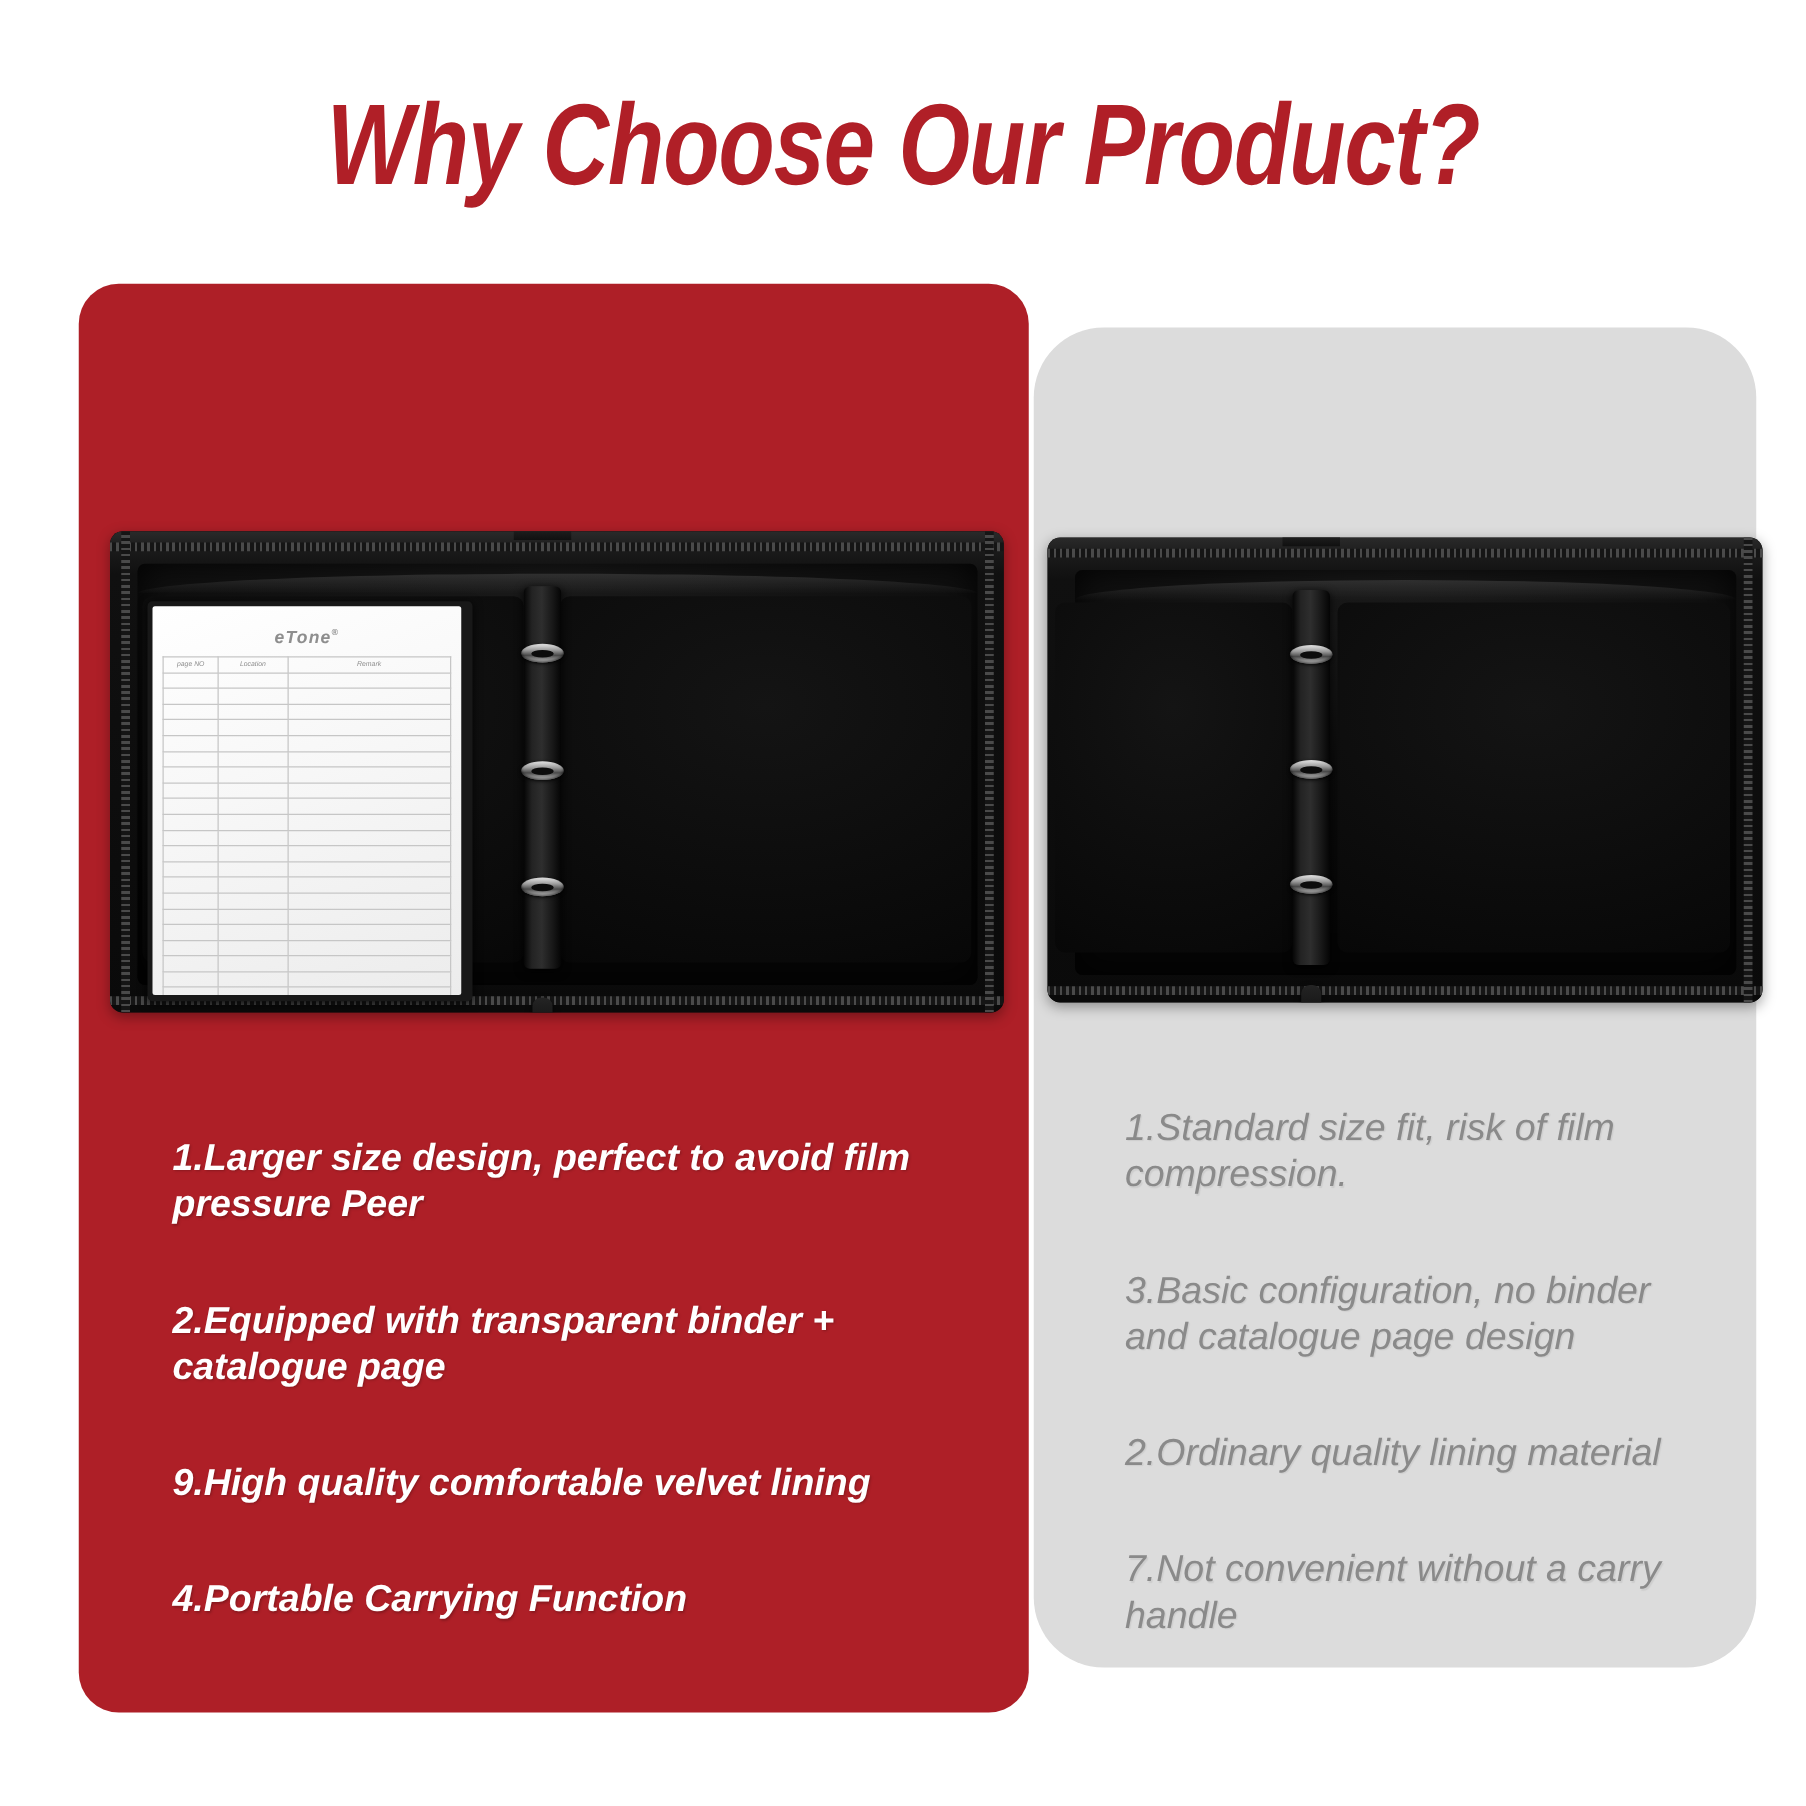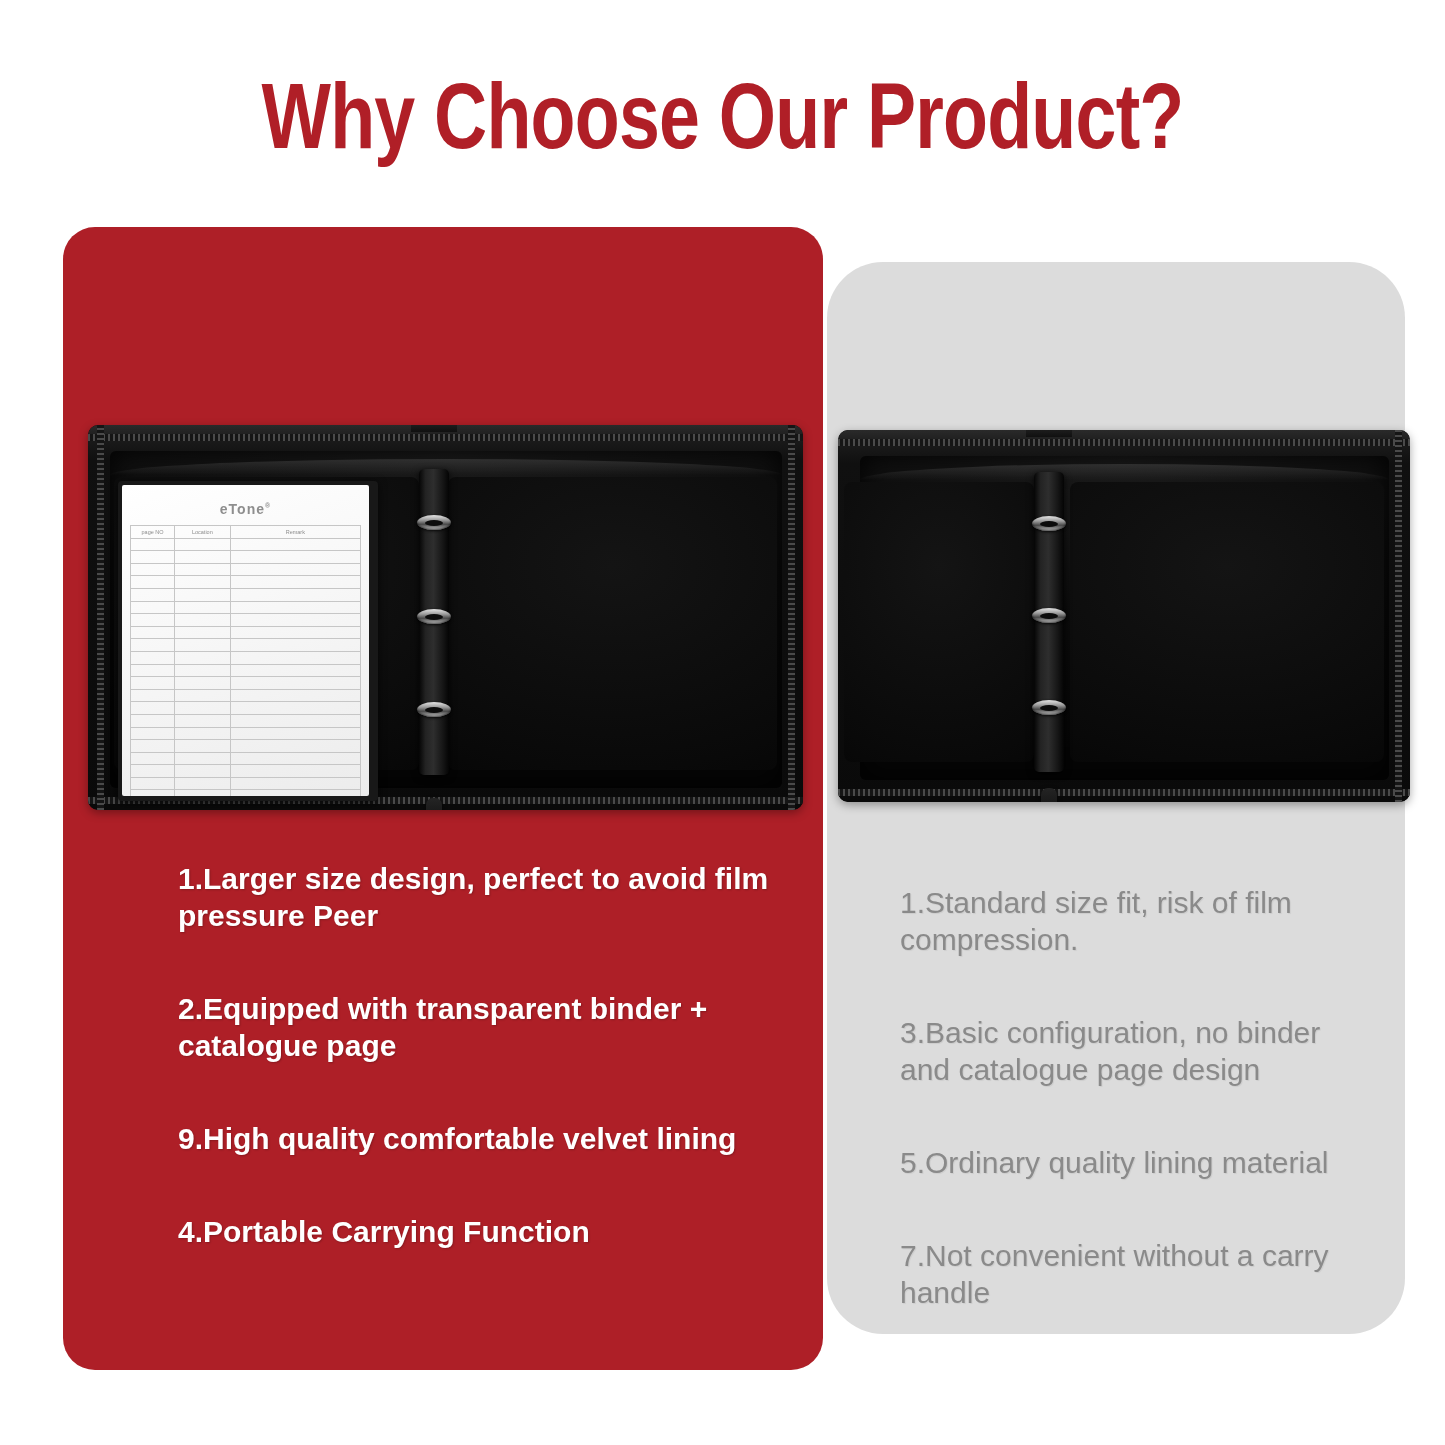--- a/index.html
+++ b/index.html
@@ -7,20 +7,21 @@
     padding: 0;
     background: #ffffff;
   }
   #stage {
     position: relative;
     width: 1445px;
     height: 1445px;
     background: #ffffff;
     overflow: hidden;
     font-family: "Liberation Sans", sans-serif;
+    font-style: italic;
   }
 
   
   .title {
     position: absolute;
     left: 0;
     top: 64px;
     width: 1445px;
     text-align: center;
     font-family: "Liberation Sans", sans-serif;
@@ -76,23 +77,22 @@
     text-shadow: 2px 2px 3px rgba(0,0,0,0.14);
   }
 
   
   .features {
     position: absolute;
     z-index: 5;
   }
   .feat-ours {
     left: 138px;
-    top: 860px;
+    top: 908px;
     width: 600px;
-    margin-left: 40px;
   }
   .feat-others {
     left: 900px;
     top: 884px;
     width: 470px;
   }
   .feat-item {
     font-size: 30px;
     line-height: 37px;
     font-weight: bold;
@@ -440,17 +440,17 @@
   <div class="features feat-ours">
     <div class="feat-item">1.Larger size design, perfect to avoid film pressure Peer</div>
     <div class="feat-item">2.Equipped with transparent binder + catalogue page</div>
     <div class="feat-item">9.High quality comfortable velvet lining</div>
     <div class="feat-item">4.Portable Carrying Function</div>
   </div>
 
   <div class="features feat-others">
     <div class="feat-item">1.Standard size fit, risk of film compression.</div>
     <div class="feat-item">3.Basic configuration, no binder and catalogue page design</div>
-    <div class="feat-item">5.Ordinary quality lining material</div>
+    <div class="feat-item">2.Ordinary quality lining material</div>
     <div class="feat-item">7.Not convenient without a carry handle</div>
   </div>
 
 </div>
 
 </body></html>

